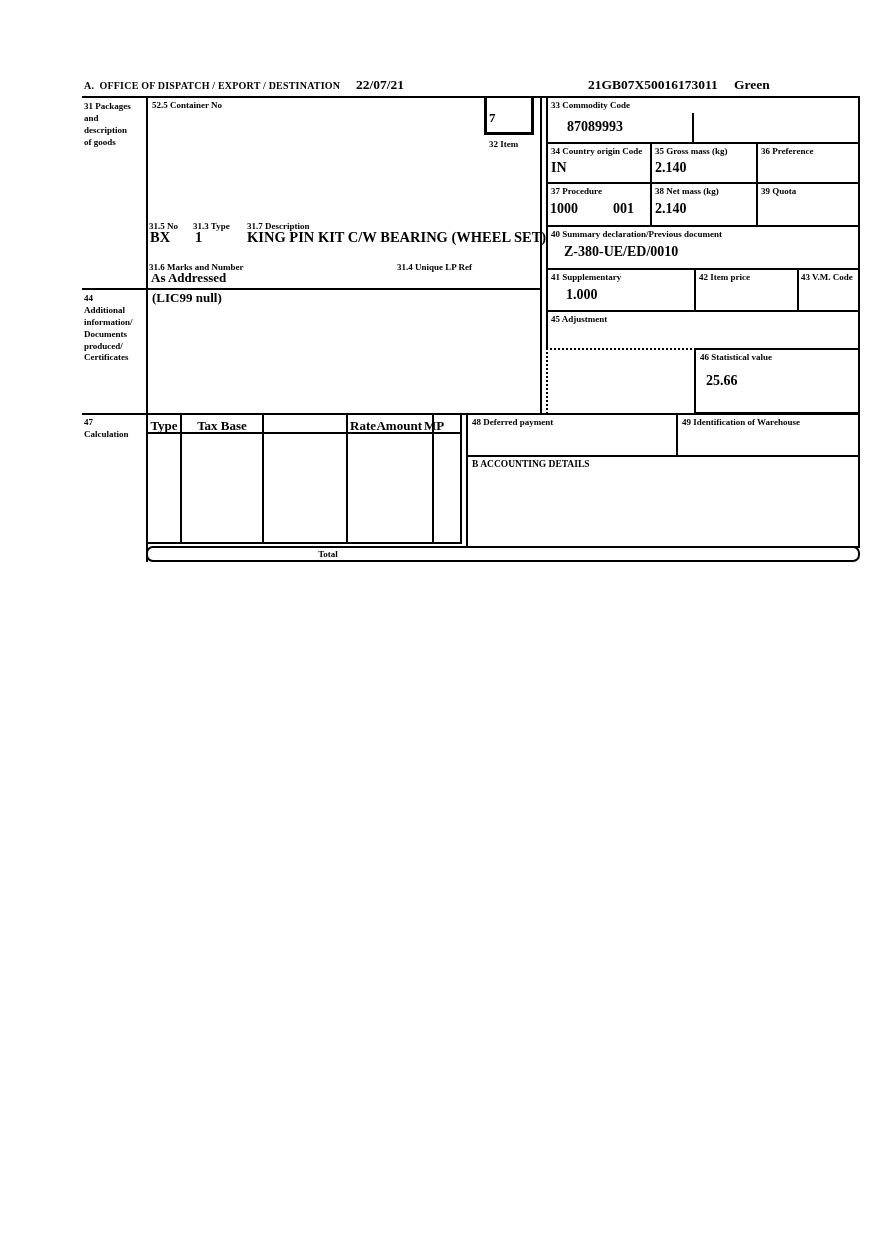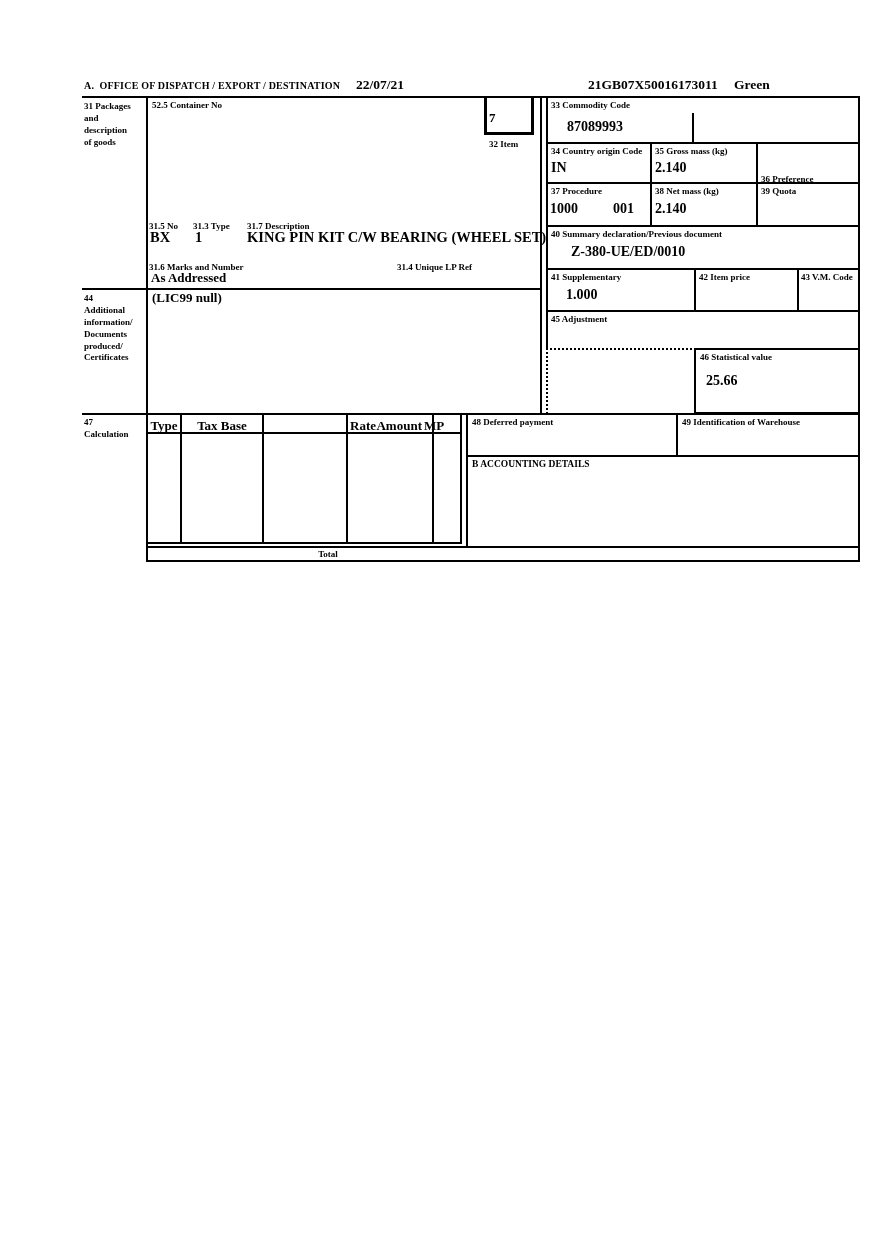--- a/index.html
+++ b/index.html
@@ -81,37 +81,37 @@
 
   <div class="bx" style="left:546px;top:142px;width:106px;height:42px;"></div>
   <div class="abs lbl" style="left:551px;top:146px;">34 Country origin Code</div>
   <div class="abs val" style="left:551px;top:160px;">IN</div>
 
   <div class="bx" style="left:650px;top:142px;width:108px;height:42px;"></div>
   <div class="abs lbl" style="left:655px;top:146px;">35 Gross mass (kg)</div>
   <div class="abs val" style="left:655px;top:160px;">2.140</div>
 
   <div class="bx" style="left:756px;top:142px;width:104px;height:42px;"></div>
-  <div class="abs lbl" style="left:761px;top:146px;margin-top:28px;">36 Preference</div>
+  <div class="abs lbl" style="left:761px;top:146px;">36 Preference</div>
 
   <div class="bx" style="left:546px;top:182px;width:106px;height:45px;"></div>
   <div class="abs lbl" style="left:551px;top:186px;">37 Procedure</div>
   <div class="abs val" style="left:550px;top:201px;">1000</div>
   <div class="abs val" style="left:613px;top:201px;">001</div>
 
   <div class="bx" style="left:650px;top:182px;width:108px;height:45px;"></div>
   <div class="abs lbl" style="left:655px;top:186px;">38 Net mass (kg)</div>
   <div class="abs val" style="left:655px;top:201px;">2.140</div>
 
   <div class="bx" style="left:756px;top:182px;width:104px;height:45px;"></div>
   <div class="abs lbl" style="left:761px;top:186px;">39 Quota</div>
 
   <div class="bx" style="left:546px;top:225px;width:314px;height:45px;"></div>
   <div class="abs lbl" style="left:551px;top:229px;">40 Summary declaration/Previous document</div>
-  <div class="abs val" style="left:564px;top:244px;margin-left:7px;">Z-380-UE/ED/0010</div>
+  <div class="abs val" style="left:564px;top:244px;">Z-380-UE/ED/0010</div>
 
   <div class="bx" style="left:546px;top:268px;width:150px;height:44px;"></div>
   <div class="abs lbl" style="left:551px;top:272px;">41 Supplementary</div>
   <div class="abs val" style="left:566px;top:287px;">1.000</div>
 
   <div class="bx" style="left:694px;top:268px;width:105px;height:44px;"></div>
   <div class="abs lbl" style="left:699px;top:272px;">42 Item price</div>
 
   <div class="bx" style="left:797px;top:268px;width:63px;height:44px;"></div>
   <div class="abs lbl" style="left:801px;top:272px;">43 V.M. Code</div>
@@ -143,17 +143,17 @@
 
   <div class="bx" style="left:466px;top:413px;width:212px;height:44px;"></div>
   <div class="abs lbl" style="left:472px;top:417px;text-align:right;">48 Deferred payment</div>
 
   <div class="bx" style="left:676px;top:413px;width:184px;height:44px;"></div>
   <div class="abs lbl" style="left:682px;top:417px;">49 Identification of Warehouse</div>
 
   <div class="bx" style="left:466px;top:455px;width:394px;height:93px;"></div>
   <div class="abs lbl" style="left:472px;top:459px;font-size:9.5px;">B ACCOUNTING DETAILS</div>
 
-  <div class="bx" style="left:146px;top:546px;width:714px;height:16px;">
+  <div class="bx" style="left:146px;top:546px;width:714px;height:16px;border-radius:7px;">
     <div class="abs center" style="left:0;top:1px;width:360px;font-size:9px;font-weight:bold;">Total</div>
   </div>
 
 </div>
 
 </body></html>

